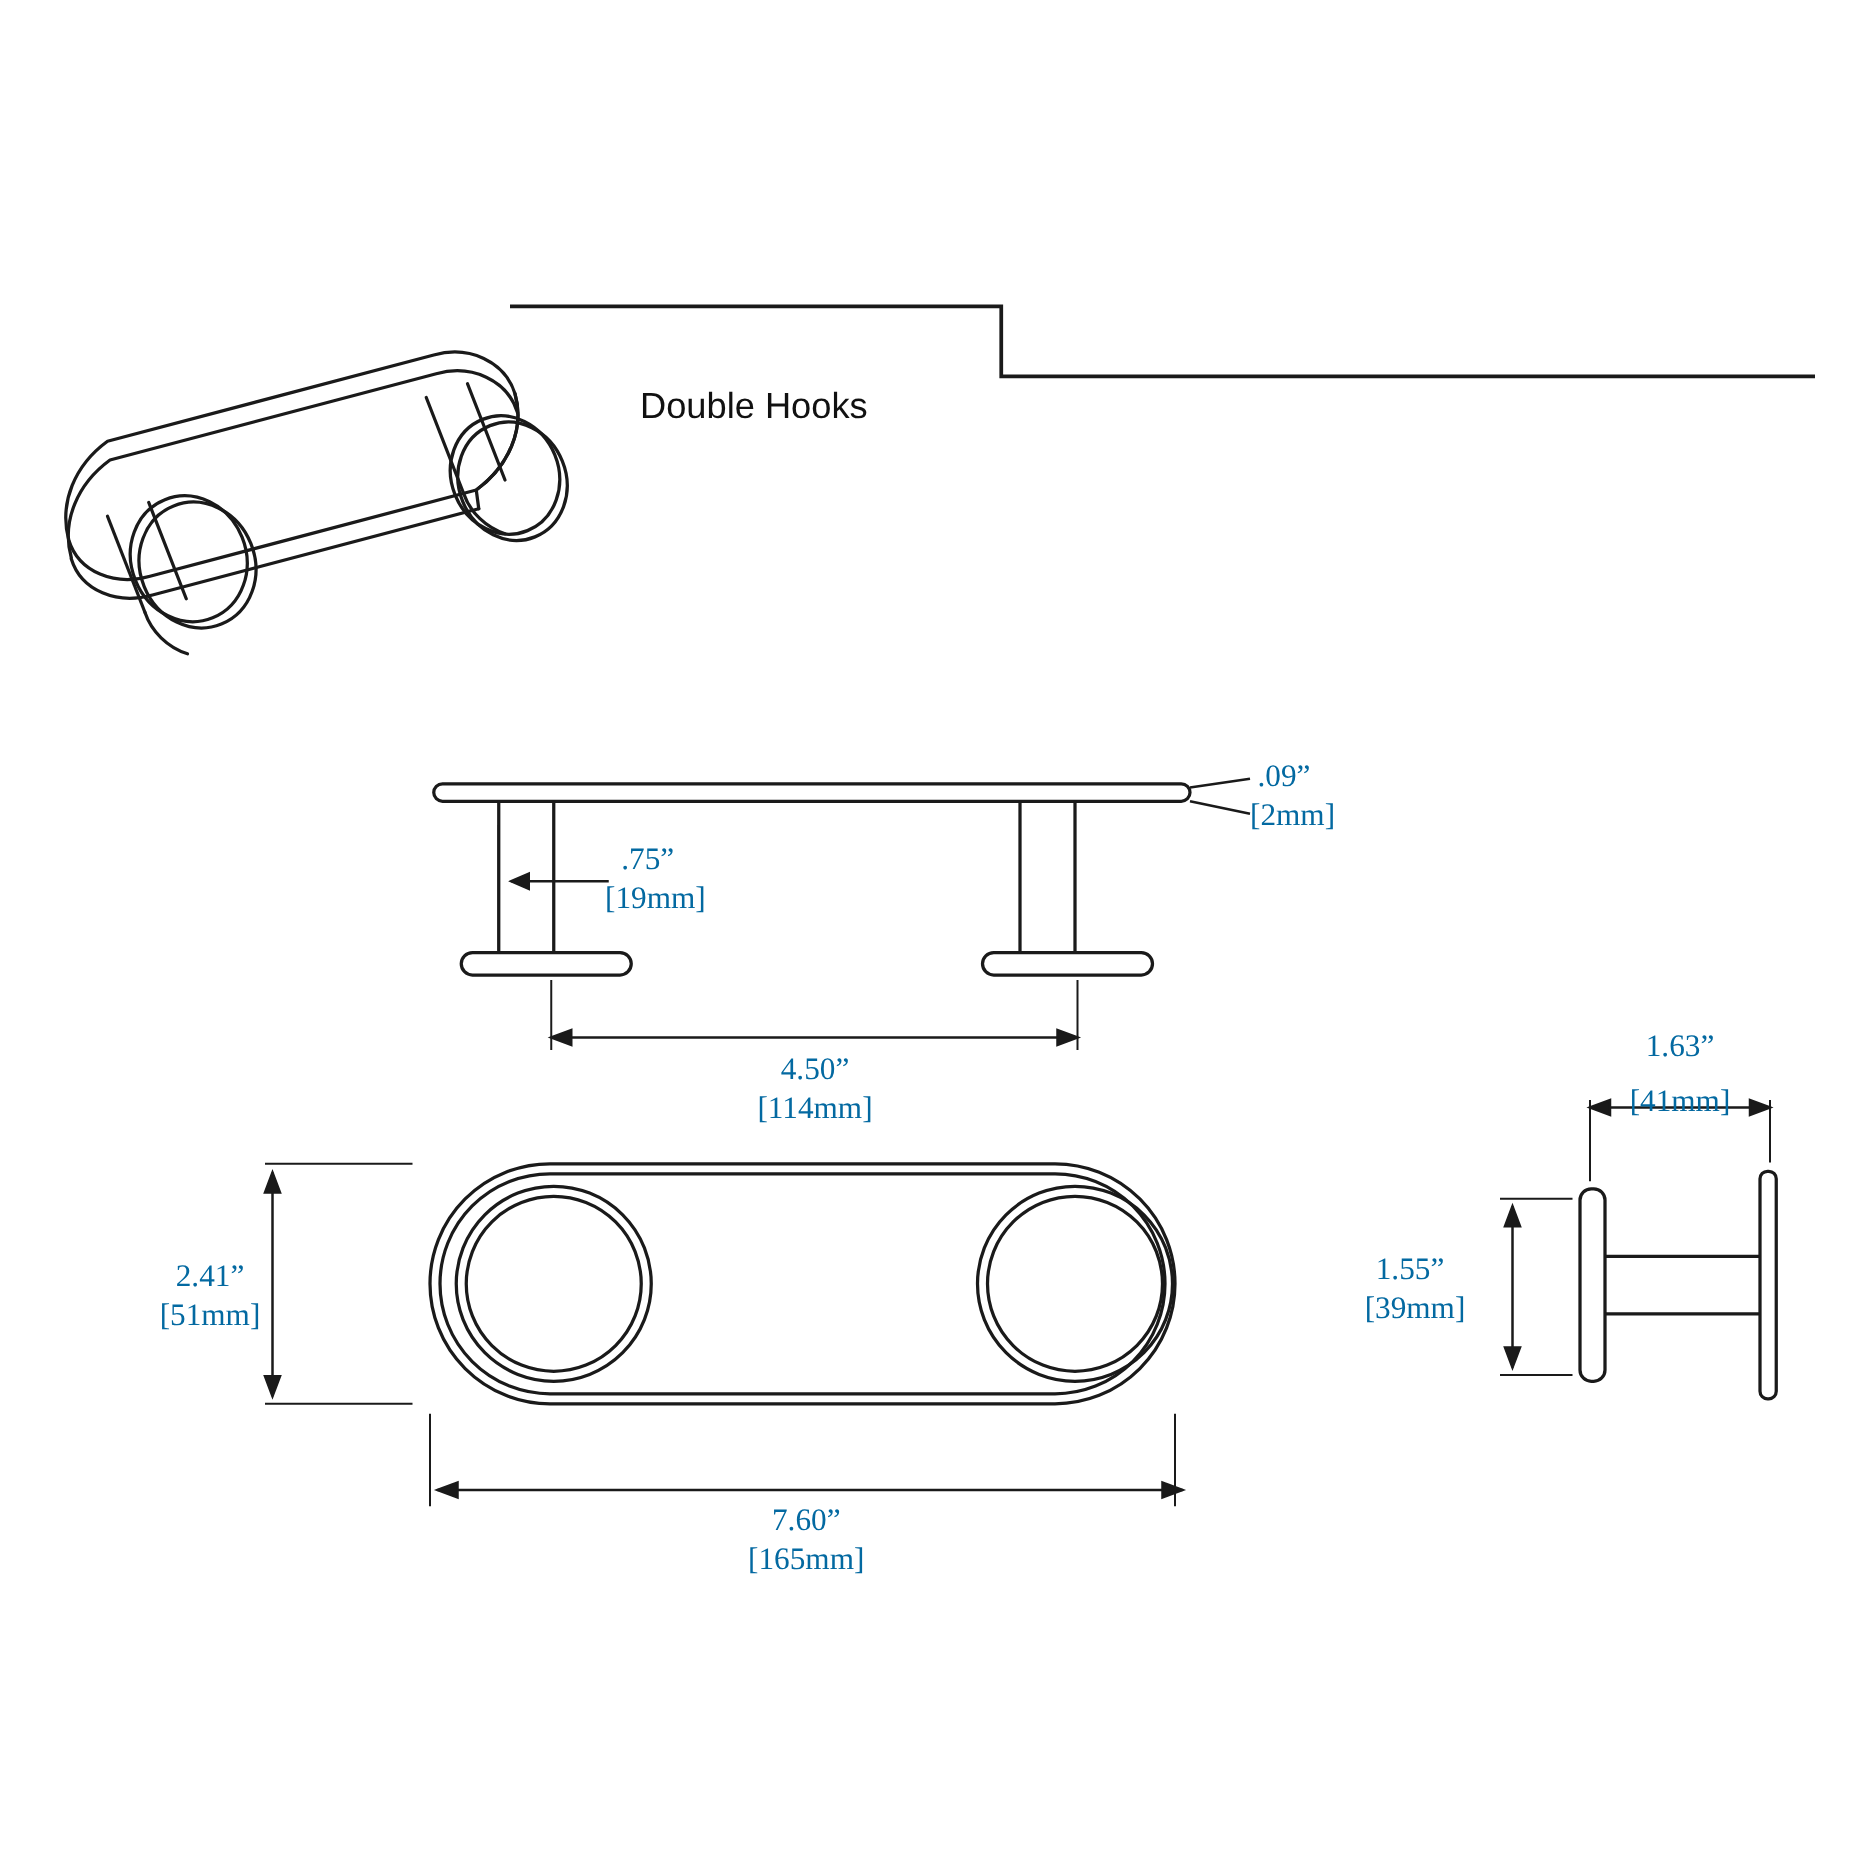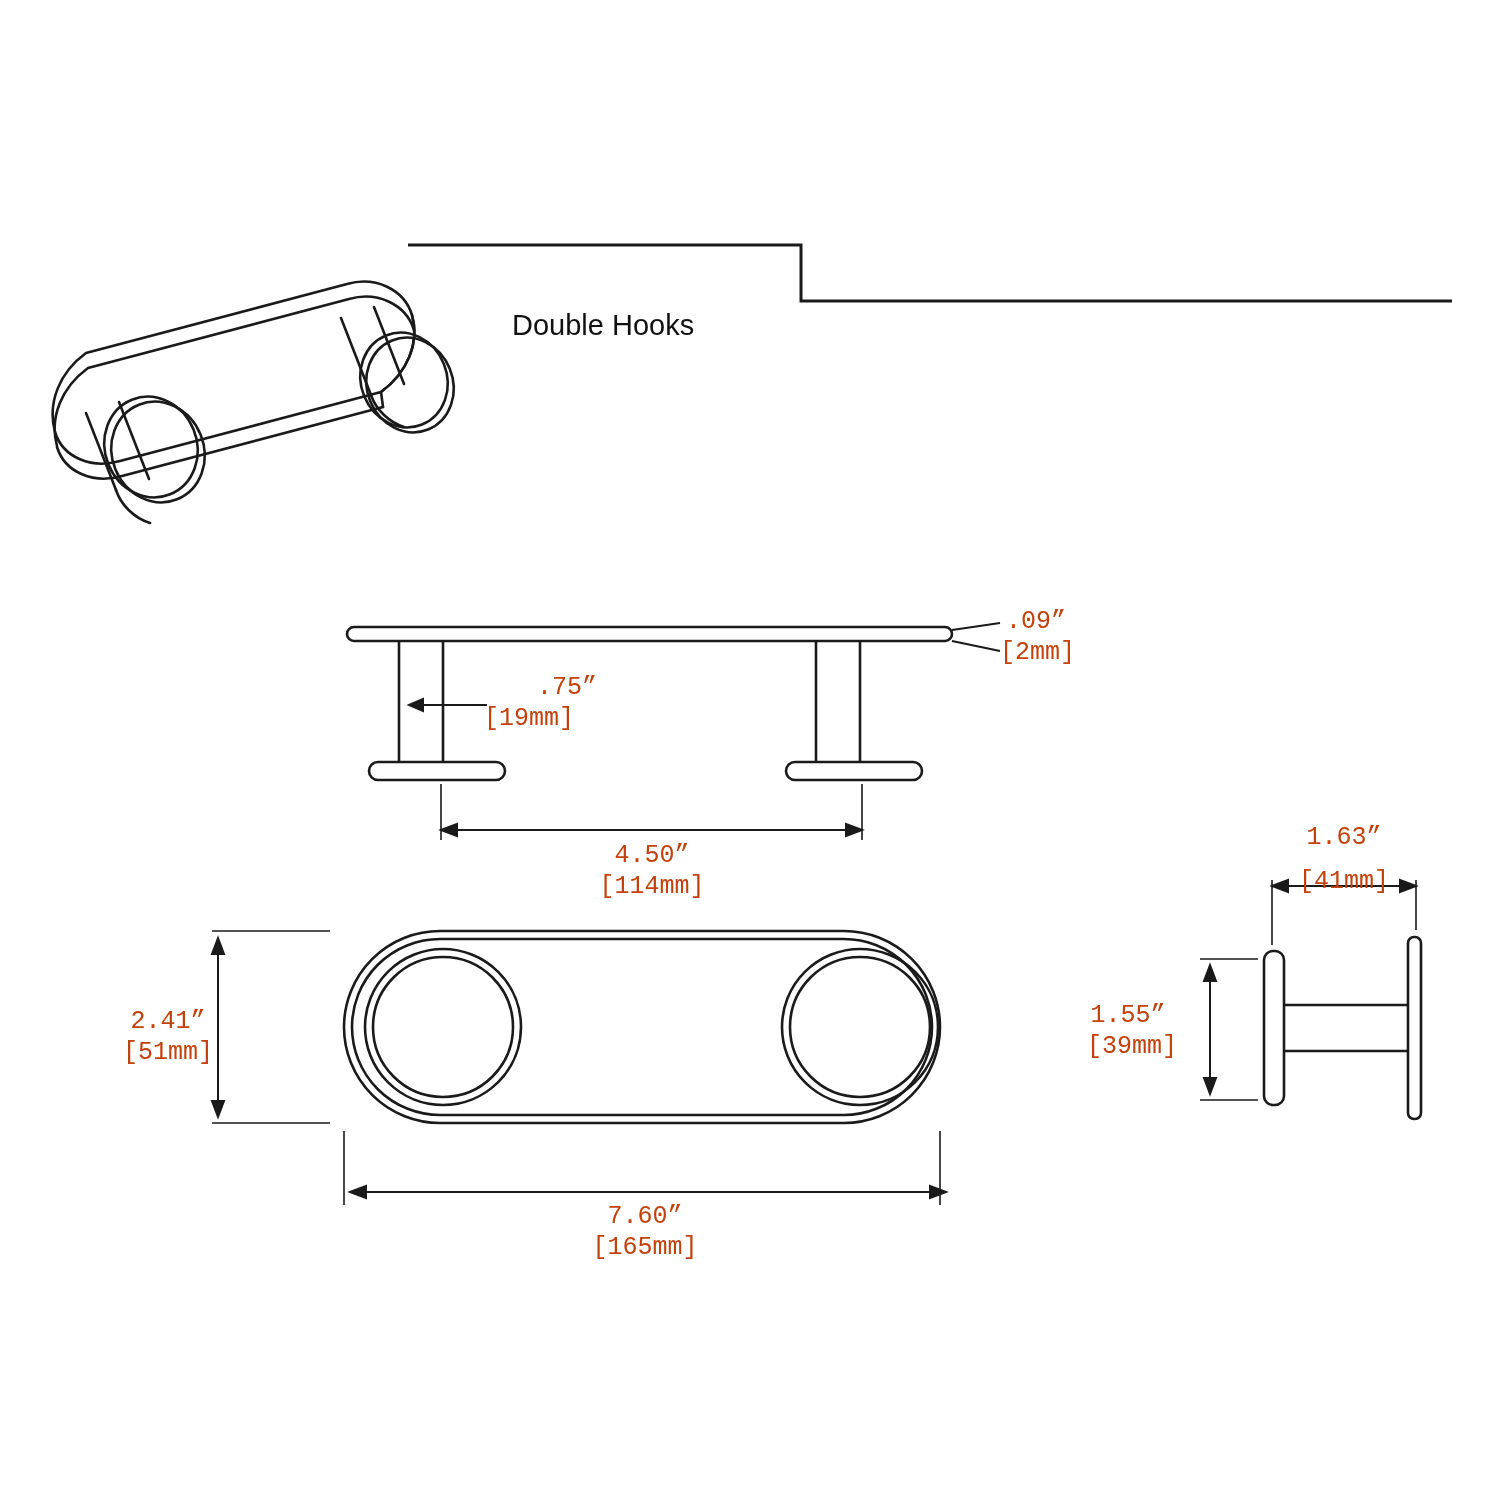--- a/index.html
+++ b/index.html
@@ -16,24 +16,24 @@
     overflow: hidden;
   }
   #sheet {
     position: absolute;
     left: 0; top: 0;
     width: 1500px;
     height: 1500px;
   }
   .dim-label {
     position: absolute;
-    font-family: Liberation Mono, monospace;
+    font-family: Liberation Serif, serif;
     font-size: 25px;
     line-height: 31px;
-    color: #c2410c;
+    color: #0369a1;
     white-space: pre;
     text-align: center;
   }
   .title-label {
     position: absolute;
     font-family: "Liberation Sans", sans-serif;
     font-size: 29px;
     color: #111111;
     white-space: pre;
     margin-top: 44px;
@@ -165,21 +165,21 @@
     <path d="M 1210 1094 l -6 -16 l 12 0 z" fill="#1a1a1a"></path>
   </g>
 
 </svg>
 
 <div class="title-label" style="left:512px; top:265px;">Double Hooks</div>
 
 <div class="dim-label" style="left:1006px; top:606px; text-align:left;">.09”</div>
 <div class="dim-label" style="left:1000px; top:637px; text-align:right;">[2mm]</div>
 
-<div class="dim-label" style="left:497px; top:672px; text-align:center;margin-left:40px;">.75”</div>
+<div class="dim-label" style="left:497px; top:672px; text-align:center;">.75”</div>
 <div class="dim-label" style="left:484px; top:703px; text-align:right;">[19mm]</div>
 
 <div class="dim-label" style="left:552px; top:840px; width:200px;">4.50”</div>
 <div class="dim-label" style="left:552px; top:871px; width:200px;">[114mm]</div>
 
 <div class="dim-label" style="left:108px; top:1006px; width:120px;">2.41”</div>
 <div class="dim-label" style="left:108px; top:1037px; width:120px;">[51mm]</div>
 
 <div class="dim-label" style="left:545px; top:1201px; width:200px;">7.60”</div>
 <div class="dim-label" style="left:545px; top:1232px; width:200px;">[165mm]</div>

